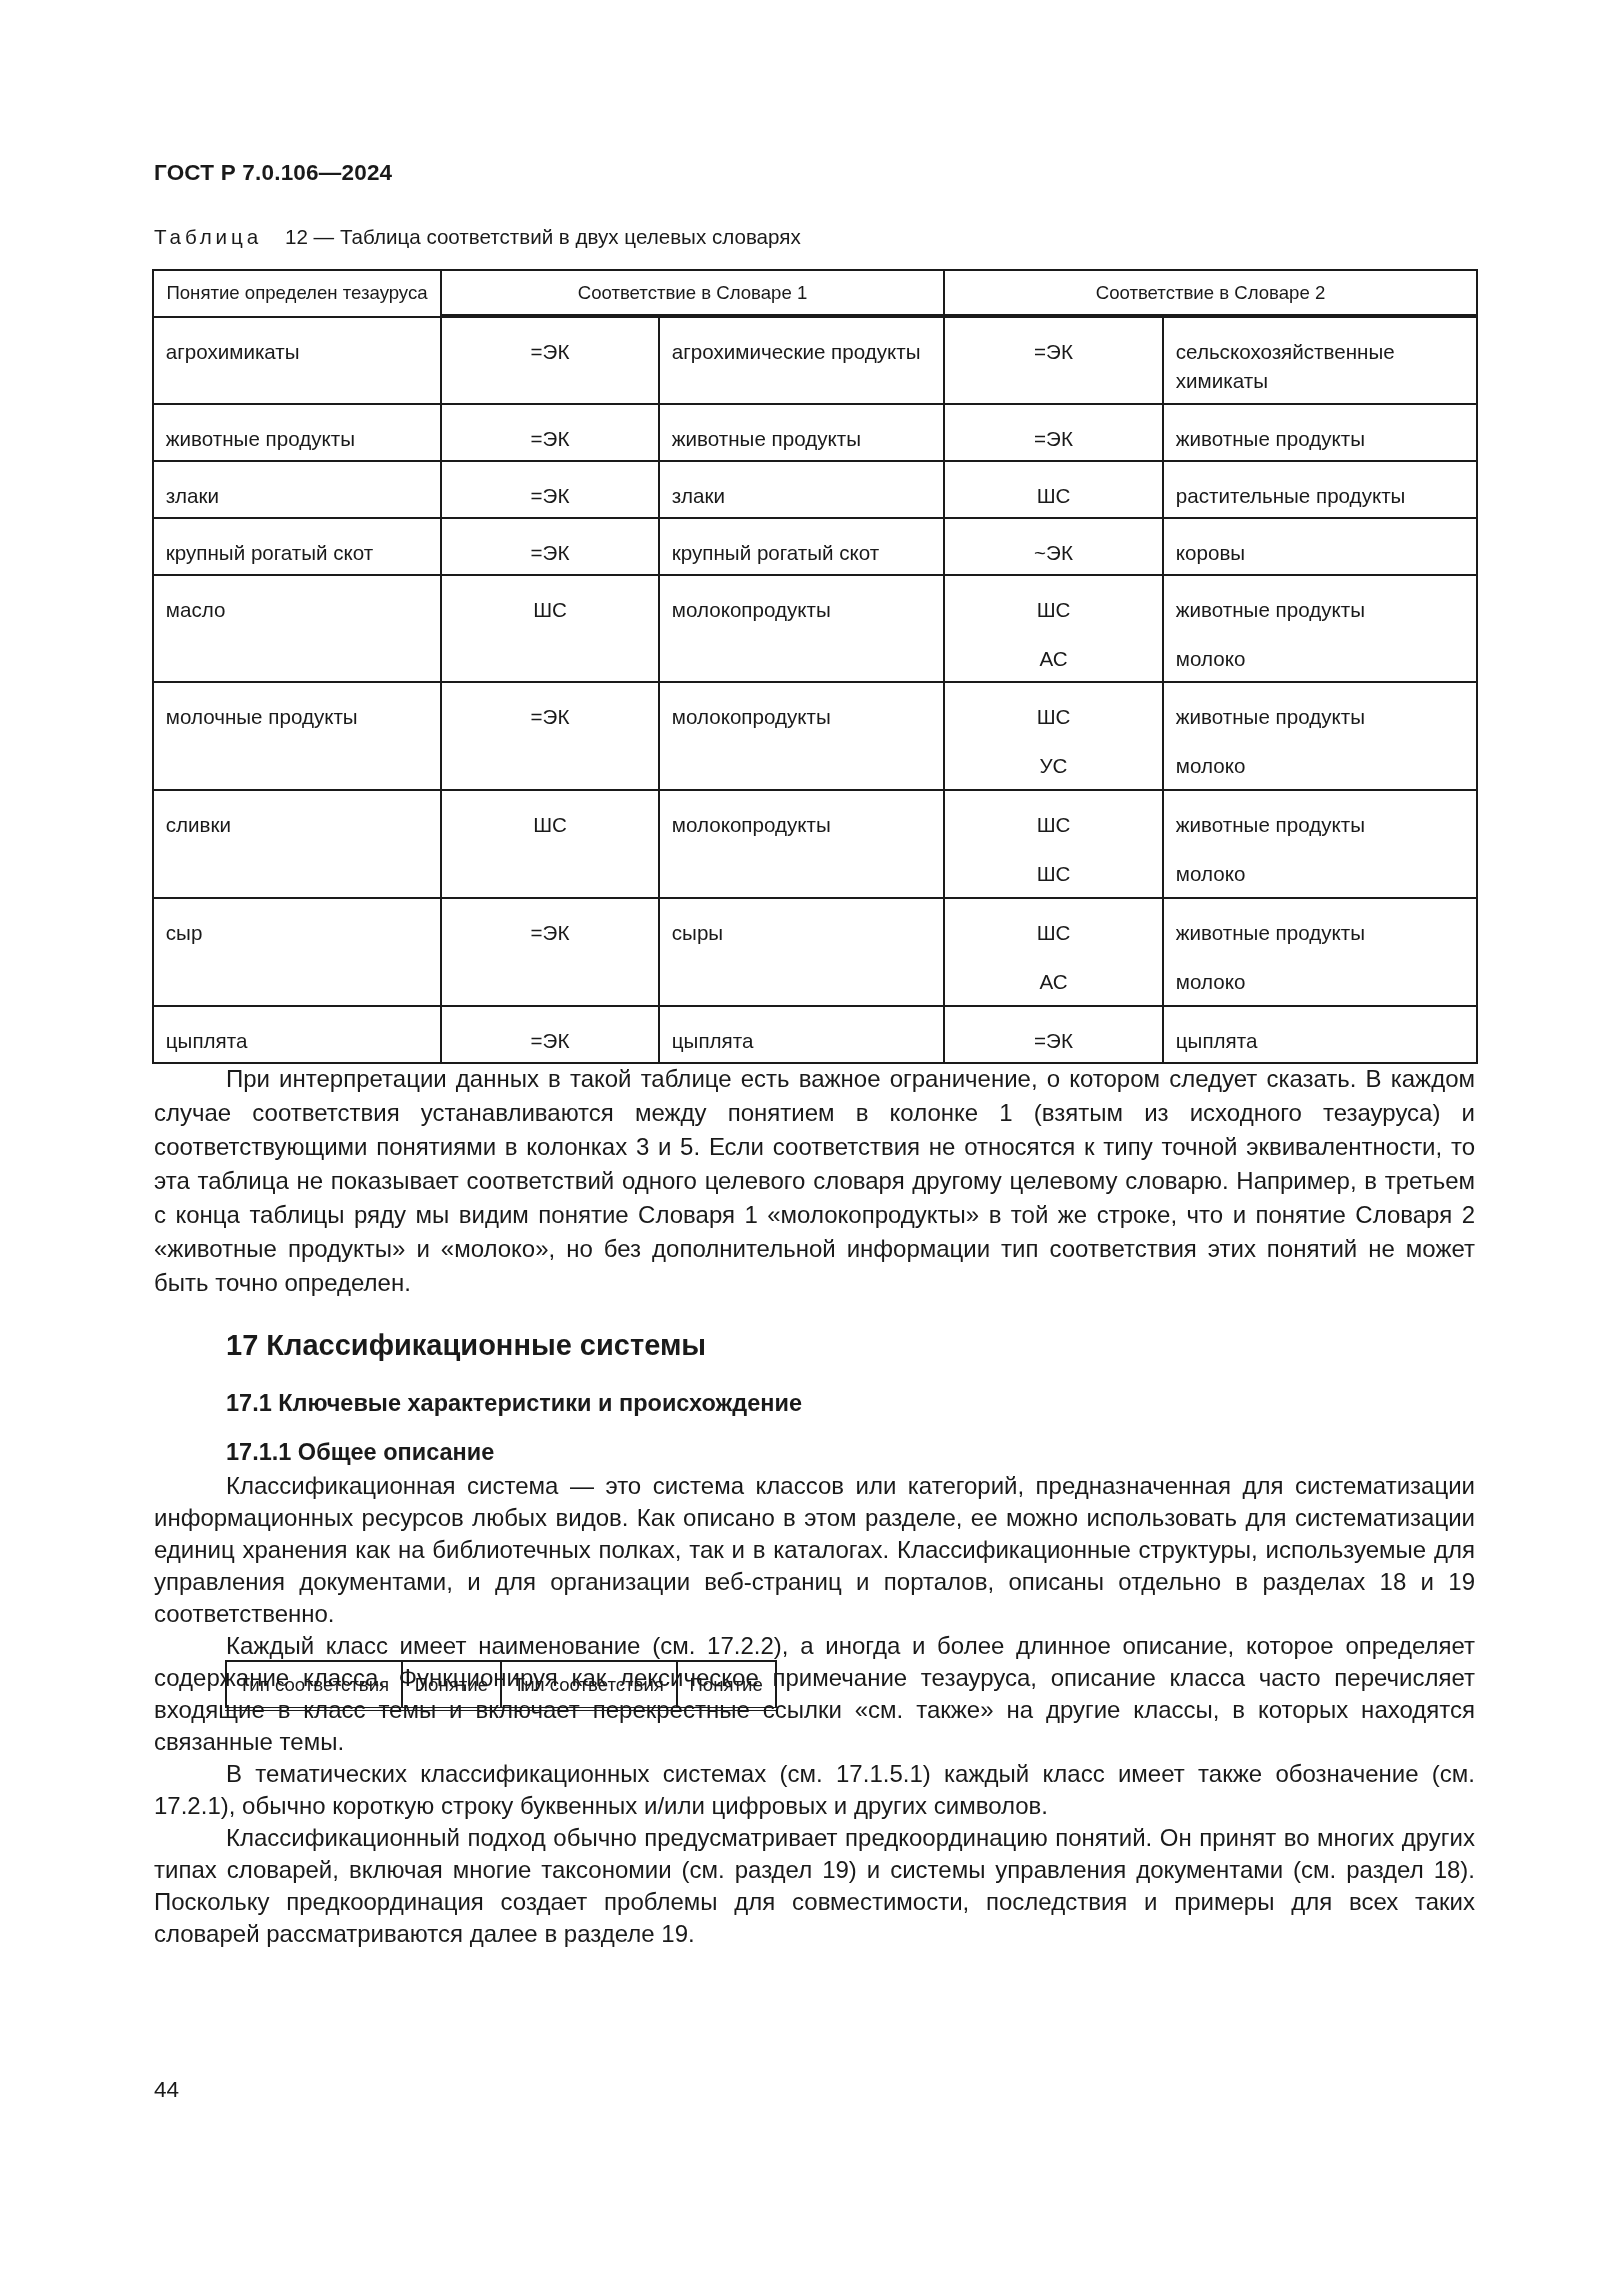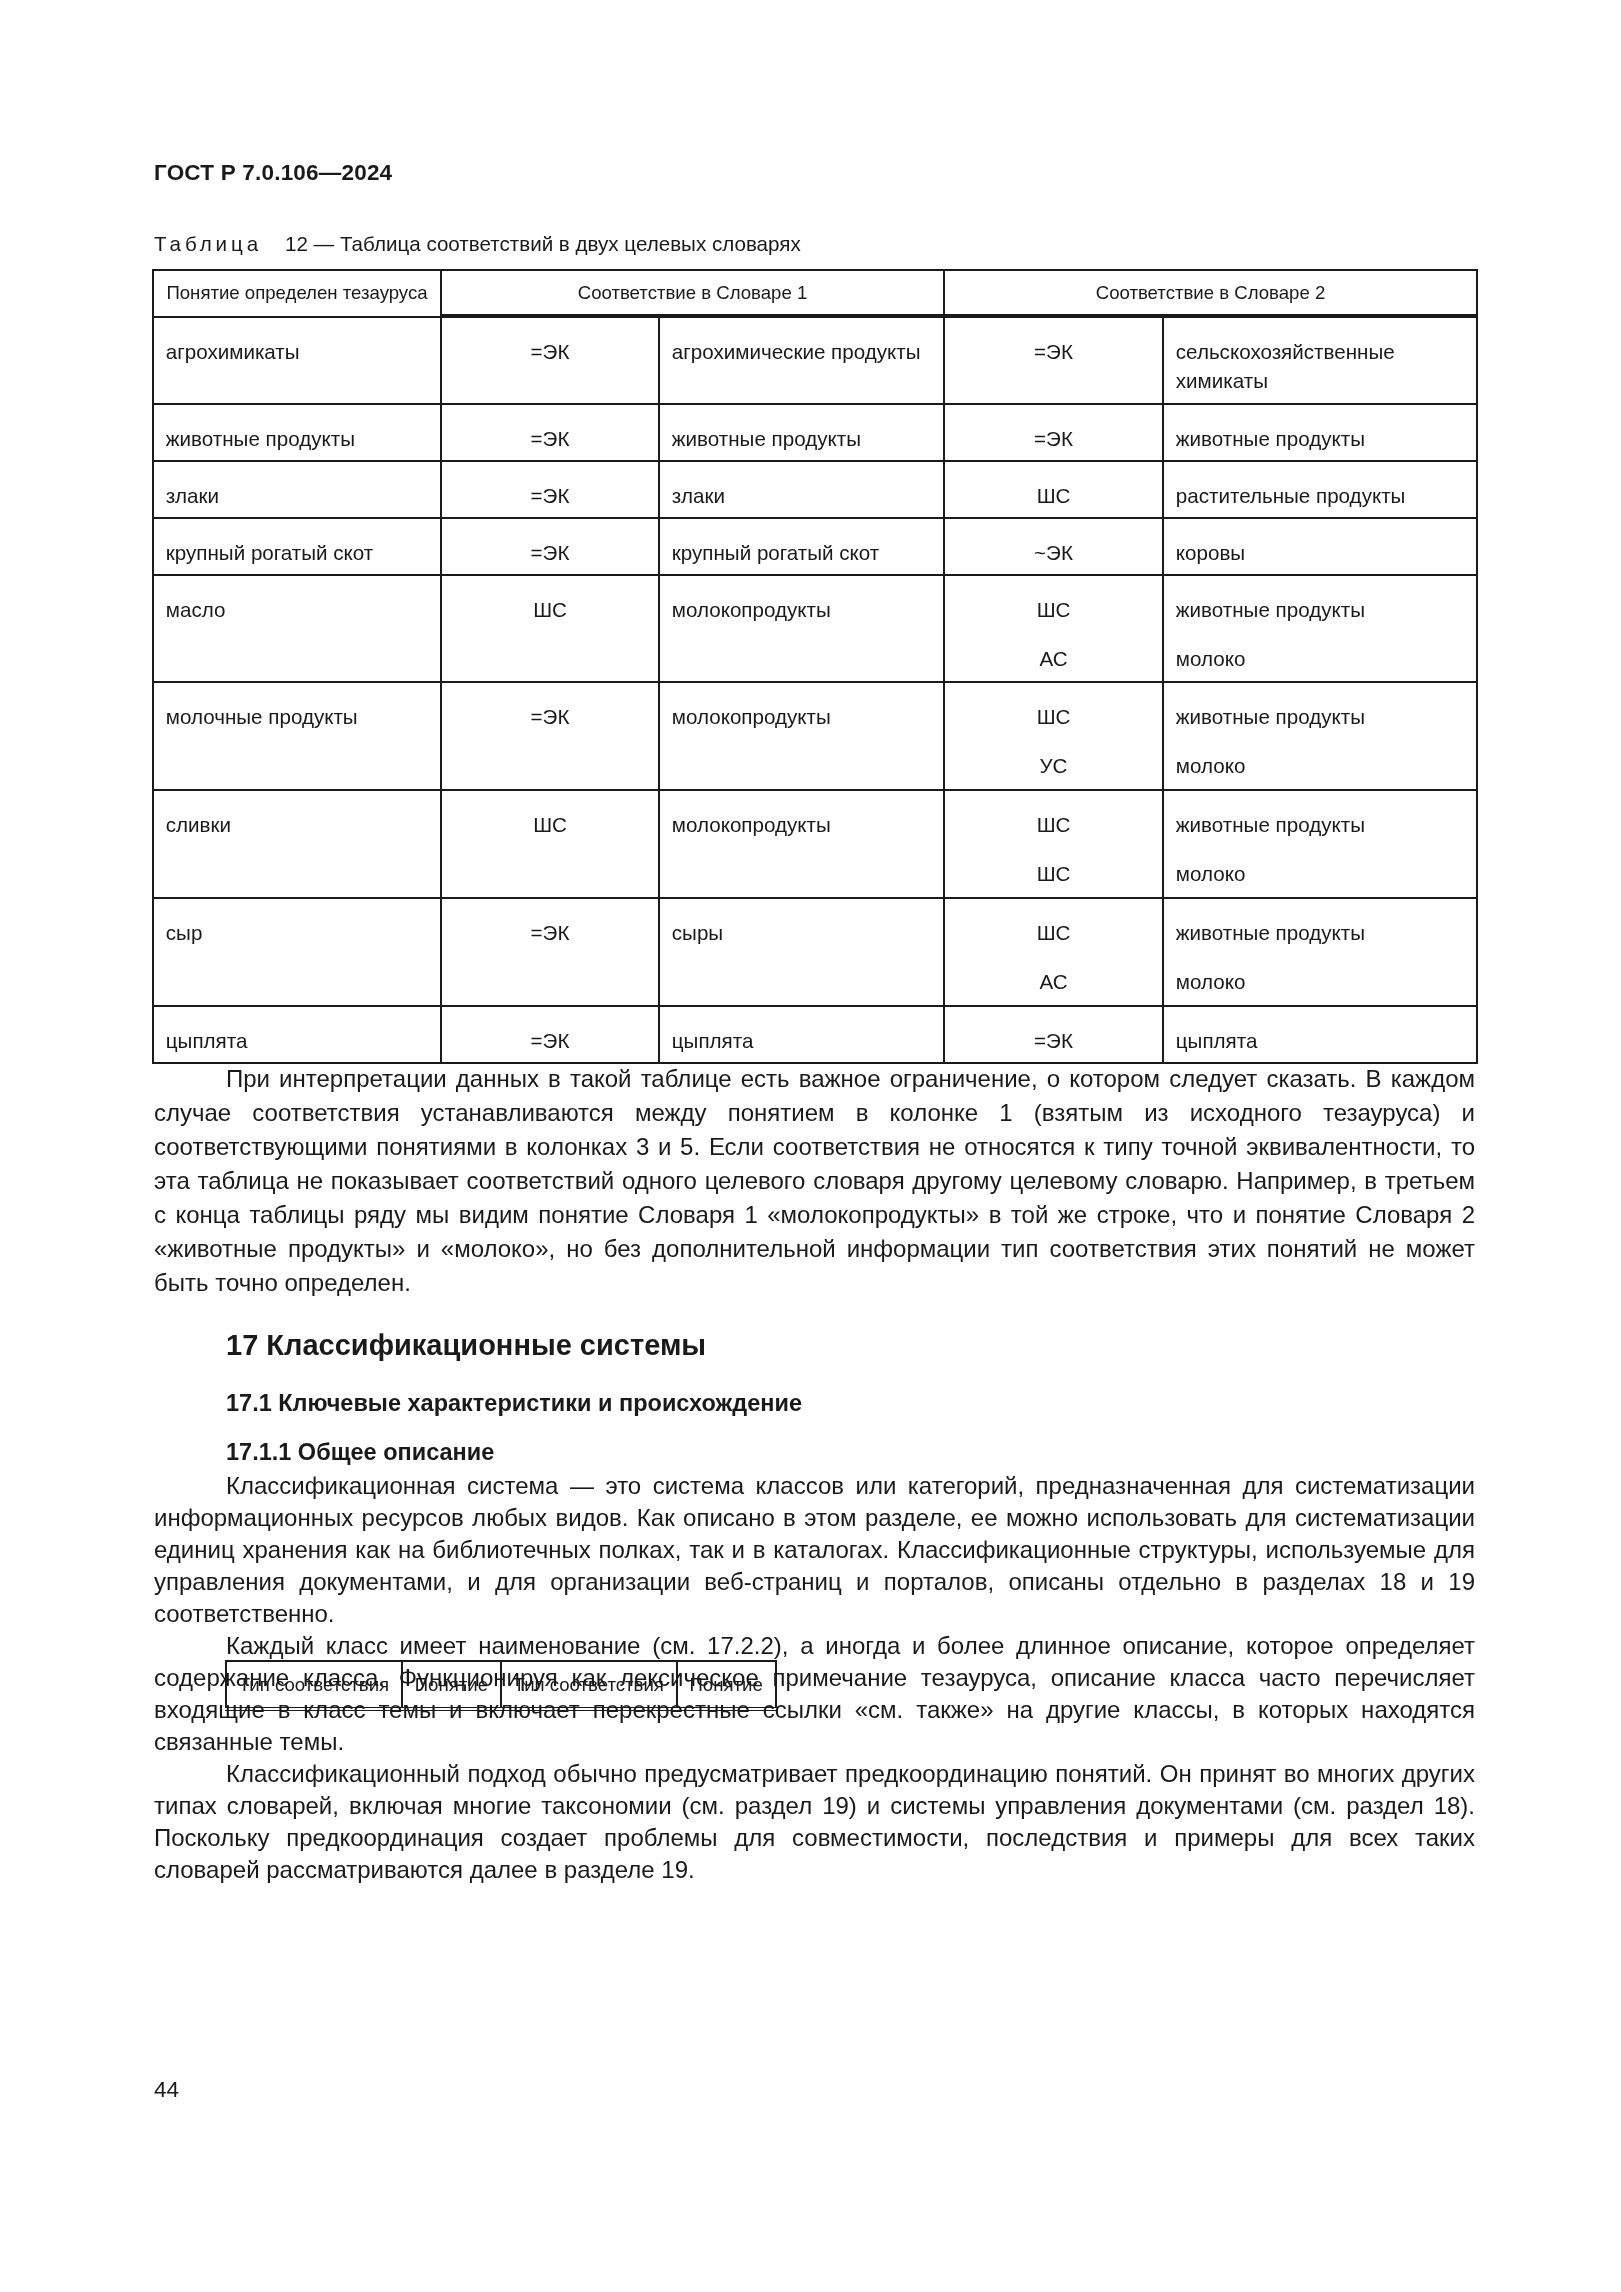--- a/index.html
+++ b/index.html
@@ -6,21 +6,21 @@
   body {
     width: 1621px; height: 2293px; position: relative; overflow: hidden;
     font-family: "Liberation Sans", "DejaVu Sans", sans-serif; color: #1a1a1a;
   }
   .page { position: absolute; left: 154px; top: 0; width: 1321px; }
   .doc-id {
     position: absolute; top: 160px; left: 0;
     font-weight: bold; font-size: 22.5px; letter-spacing: 0.2px;
   }
   .caption {
-    position: absolute; top: 232px; left: 0;
+    position: absolute; top: 225px; left: 0;
     font-size: 20.6px;
   }
   .caption .spaced { letter-spacing: 3.9px; }
   table.corr {
     position: absolute; top: 269px; left: -2px;
     width: 1323px; border-collapse: collapse; table-layout: fixed;
     font-size: 20.6px;
   }
   table.corr col.c1 { width: 288px; }
   table.corr col.c2 { width: 218px; }
@@ -218,18 +218,19 @@
     <p>При интерпретации данных в такой таблице есть важное ограничение, о котором следует сказать. В каждом случае соответствия устанавливаются между понятием в колонке 1 (взятым из исходного тезауруса) и соответствующими понятиями в колонках 3 и 5. Если соответствия не относятся к типу точной эквивалентности, то эта таблица не показывает соответствий одного целевого словаря другому целевому словарю. Например, в третьем с конца таблицы ряду мы видим понятие Словаря 1 «молокопродукты» в той же строке, что и понятие Словаря 2 «животные продукты» и «молоко», но без дополнительной информации тип соответствия этих понятий не может быть точно определен.</p>
   </div>
 
   <div class="h1">17 Классификационные системы</div>
   <div class="h2">17.1 Ключевые характеристики и происхождение</div>
   <div class="h3">17.1.1 Общее описание</div>
 
   <div class="body-text2">
     <p>Классификационная система — это система классов или категорий, предназначенная для систематизации информационных ресурсов любых видов. Как описано в этом разделе, ее можно использовать для систематизации единиц хранения как на библиотечных полках, так и в каталогах. Классификационные структуры, используемые для управления документами, и для организации веб-страниц и порталов, описаны отдельно в разделах 18 и 19 соответственно.</p>
     <p>Каждый класс имеет наименование (см. 17.2.2), а иногда и более длинное описание, которое определяет содержание класса. Функционируя как лексическое примечание тезауруса, описание класса часто перечисляет входящие в класс темы и включает перекрестные ссылки «см. также» на другие классы, в которых находятся связанные темы.</p>
+    <p>В тематических классификационных системах (см. 17.1.5.1) каждый класс имеет также обозначение (см. 17.2.1), обычно короткую строку буквенных и/или цифровых и других символов.</p>
     <p>Классификационный подход обычно предусматривает предкоординацию понятий. Он принят во многих других типах словарей, включая многие таксономии (см. раздел 19) и системы управления документами (см. раздел 18). Поскольку предкоординация создает проблемы для совместимости, последствия и примеры для всех таких словарей рассматриваются далее в разделе 19.</p>
   </div>
 
   <div class="page-num">44</div>
 </div>
 
 
 </body></html>

